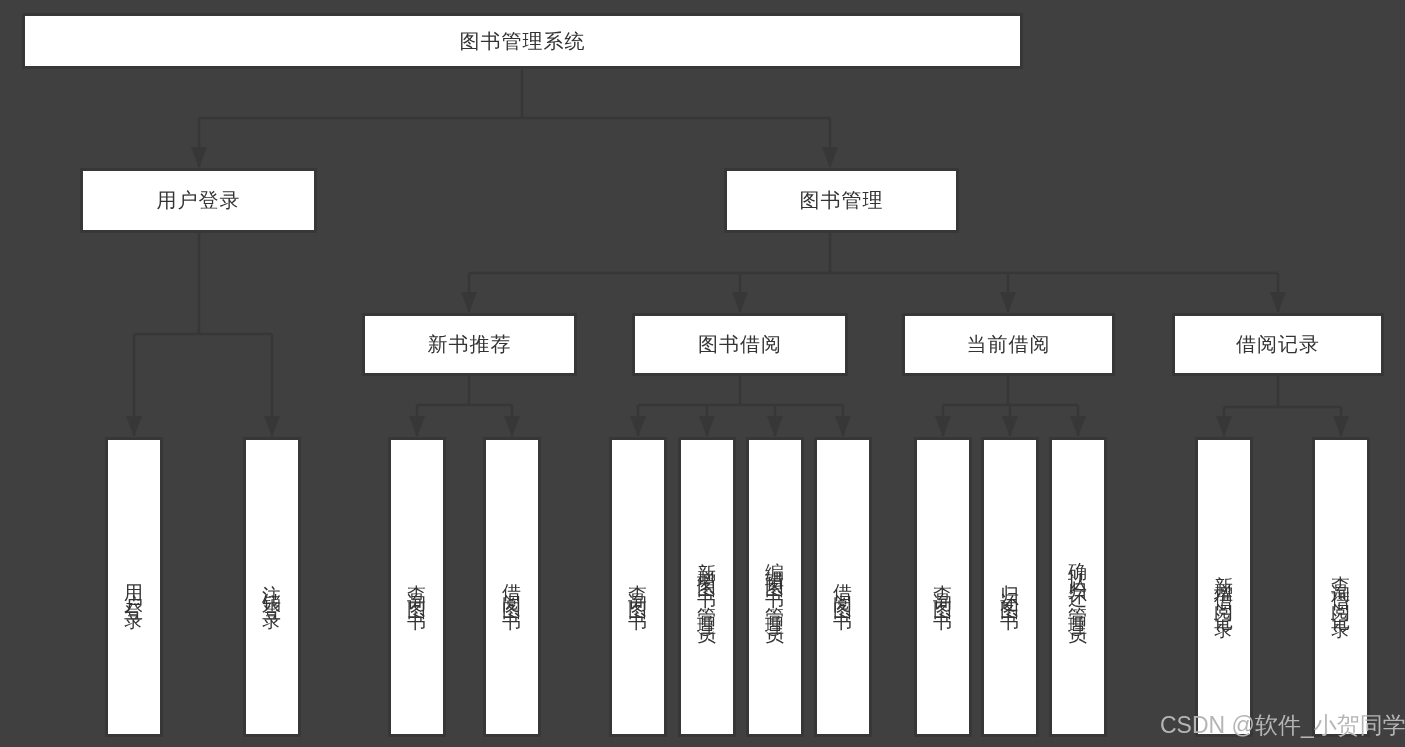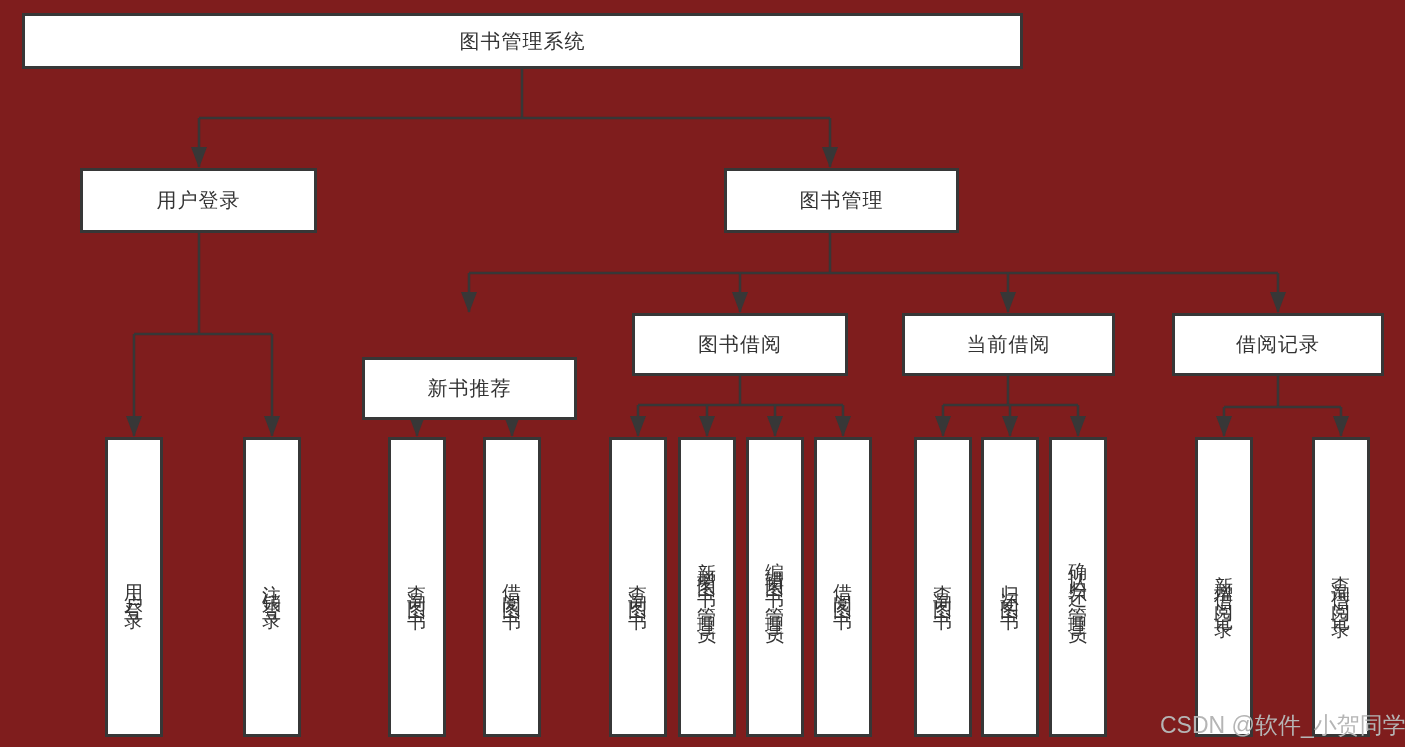--- a/index.html
+++ b/index.html
@@ -1,20 +1,20 @@
 <!DOCTYPE html>
 <html><head>
 <meta charset="utf-8">
 <style>
   html, body { margin: 0; padding: 0; background: #ffffff; }
   #canvas {
     position: relative;
     width: 1405px;
     height: 747px;
-    background: #7f1d1d;
+    background: #404040;
     font-family: "Liberation Sans", "DejaVu Sans", sans-serif;
     overflow: hidden;
   }
   #wires {
     position: absolute;
     left: 0; top: 0;
     width: 1405px; height: 747px;
     z-index: 1;
   }
   .node {
@@ -38,21 +38,21 @@
   .leaf .vtext {
     writing-mode: vertical-rl;
     text-orientation: upright;
     letter-spacing: 9px;
     line-height: 1;
     white-space: nowrap;
   }
   .root-node  { left: 22px;  top: 13px;  width: 1001px; height: 56px; }
   .n-user-login { left: 80px;  top: 168px; width: 237px; height: 65px; }
   .n-book-mgmt  { left: 712px; top: 168px; width: 235px; height: 65px; margin-left: 12px; }
-  .n-new-rec    { left: 362px; top: 313px; width: 215px; height: 63px; margin-top: 44px; }
+  .n-new-rec    { left: 362px; top: 313px; width: 215px; height: 63px; }
   .n-borrowing  { left: 632px; top: 313px; width: 216px; height: 63px; }
   .n-current    { left: 902px; top: 313px; width: 213px; height: 63px; }
   .n-records    { left: 1172px; top: 313px; width: 212px; height: 63px; }
   .lf-1  { left: 105px; }
   .lf-2  { left: 243px; }
   .lf-3  { left: 388px; }
   .lf-4  { left: 483px; }
   .lf-5  { left: 609px; }
   .lf-6  { left: 678px; }
   .lf-7  { left: 746px; }

